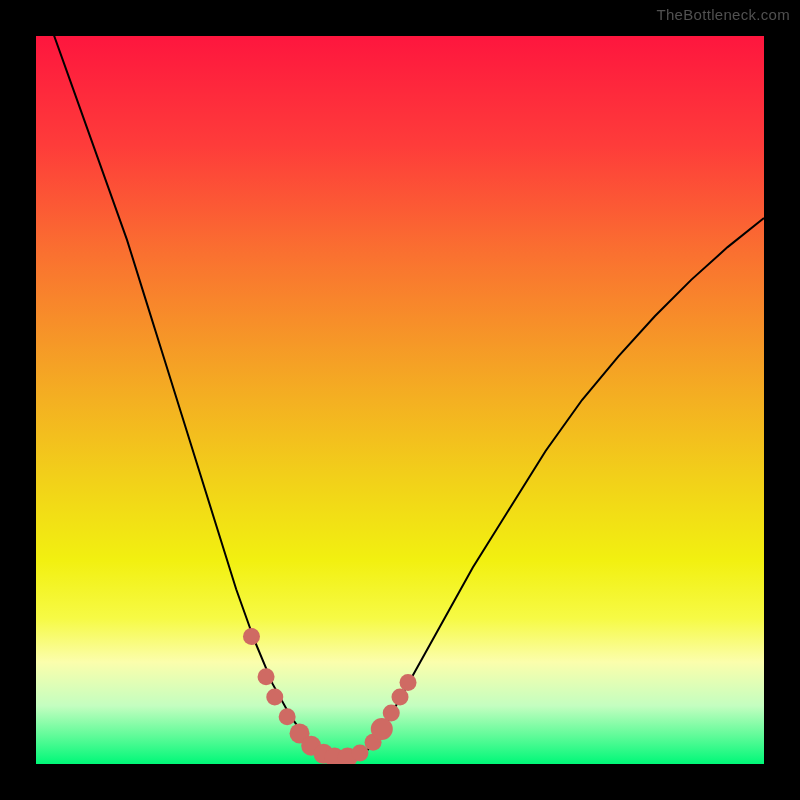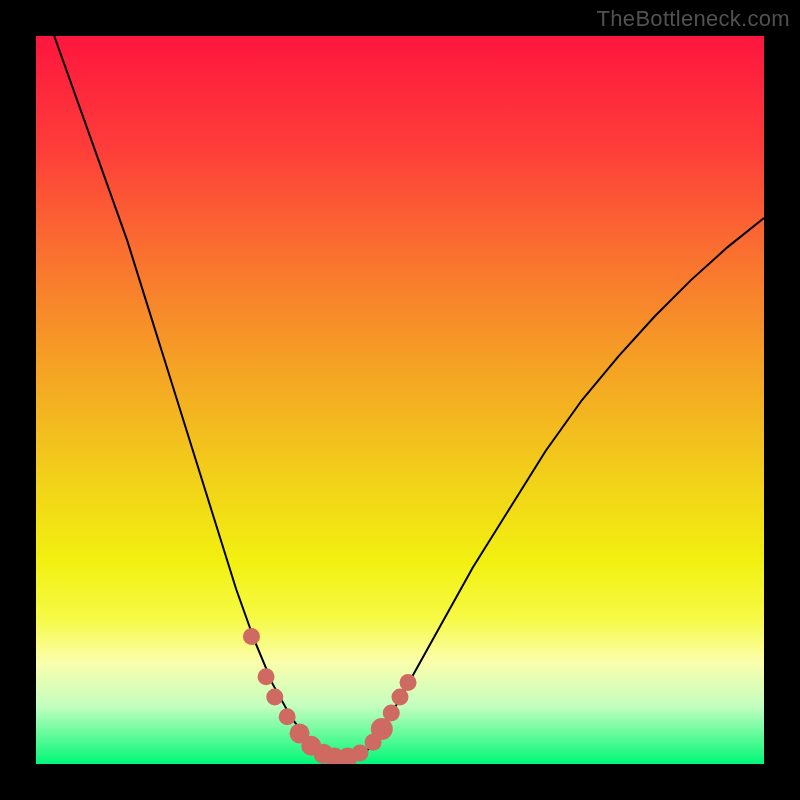--- a/index.html
+++ b/index.html
@@ -2,21 +2,21 @@
 <html><head>
 <meta charset="utf-8">
 <style>
   * { margin: 0; padding: 0; box-sizing: border-box; }
   body { width: 800px; height: 800px; overflow: hidden; background: #000; font-family: Arial, sans-serif; }
   .container { width: 800px; height: 800px; position: relative; background: #000; }
   .watermark {
     position: absolute;
     top: 6px; right: 10px;
     color: #515151;
-    font-size: 22px;
+    font-size: 15px;
     font-weight: 500;
     letter-spacing: 0.3px;
     z-index: 10;
   }
   .plot-area {
     position: absolute;
     left: 36px;
     top: 36px;
     width: 728px;
     height: 728px;

